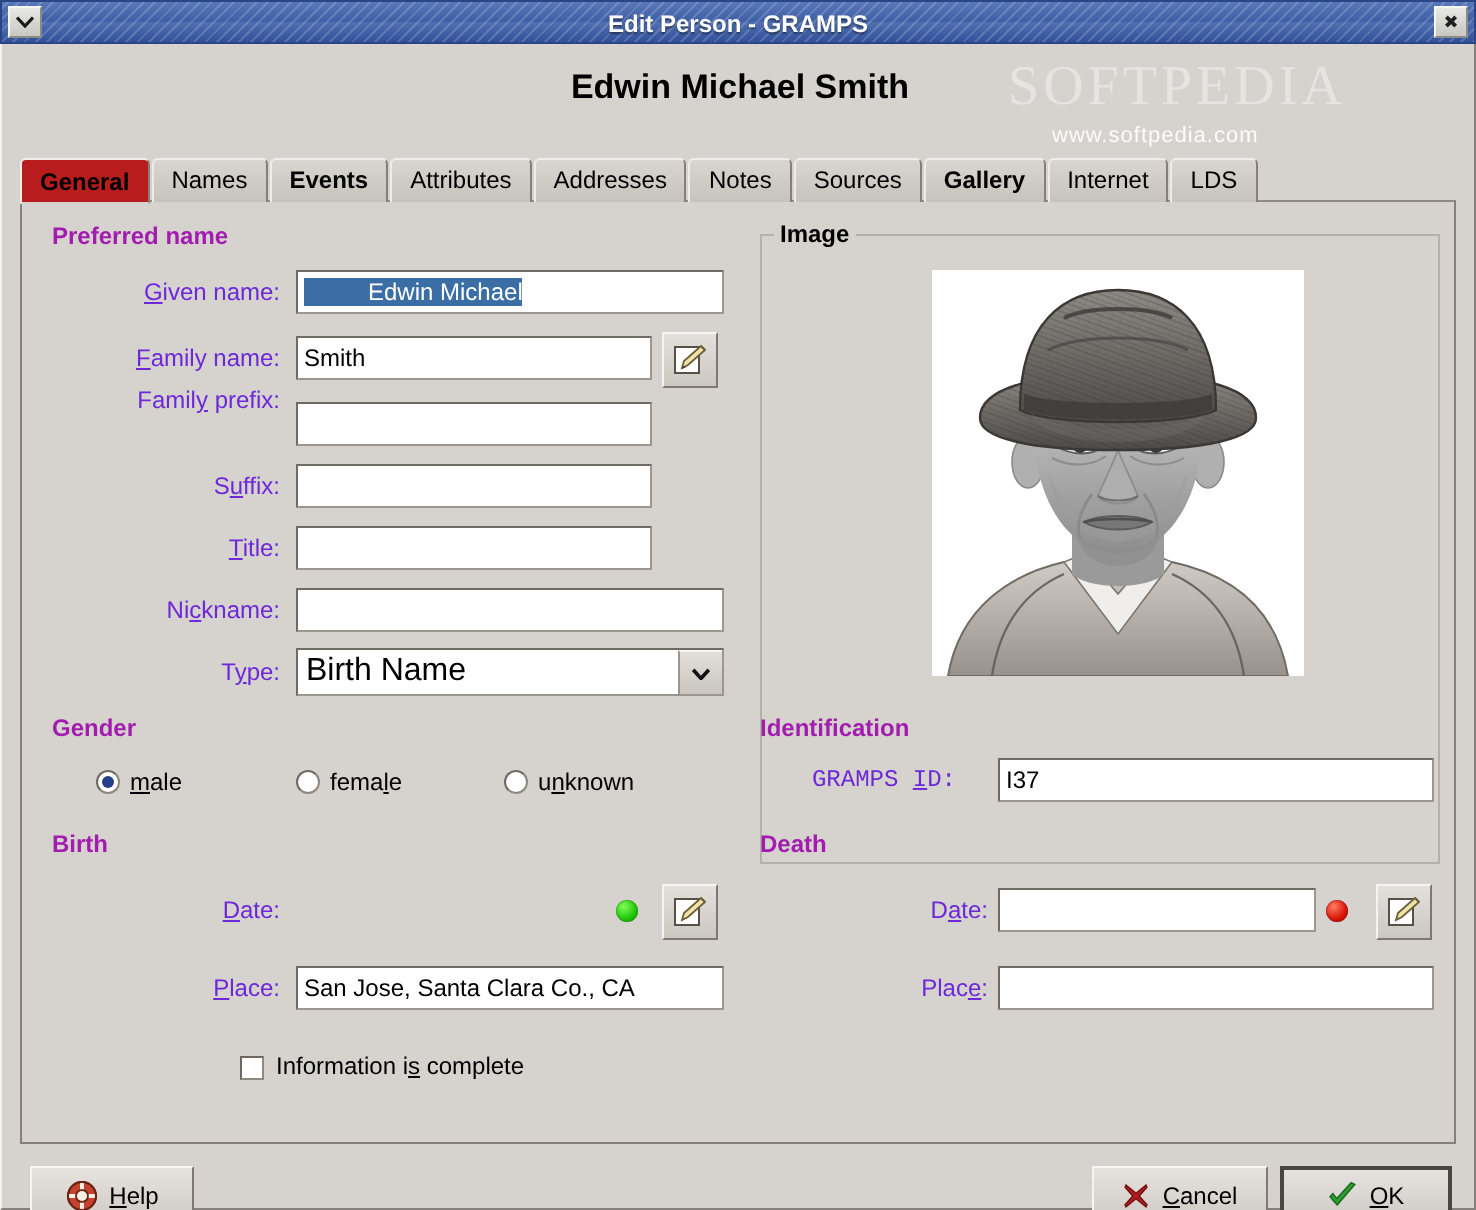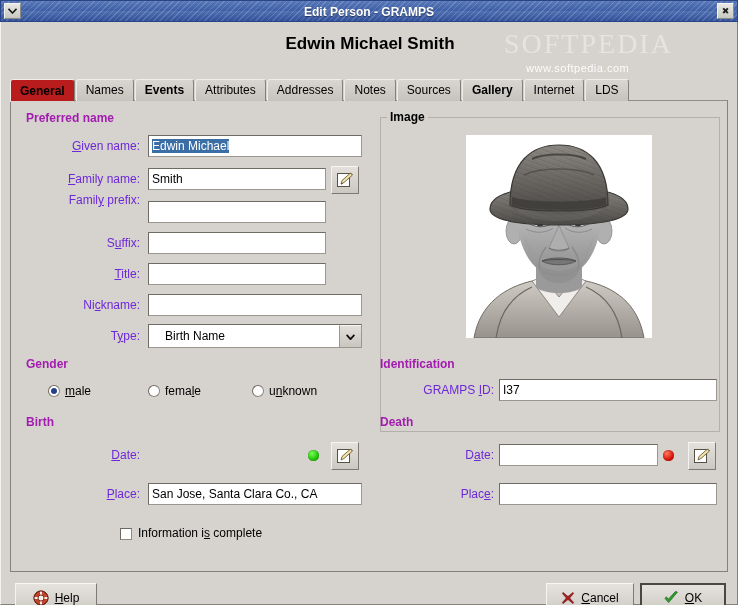--- a/index.html
+++ b/index.html
@@ -194,38 +194,39 @@
     color: #000;
     padding: 0 3px;
     line-height: 20px;
     height: 22px;
     overflow: hidden;
     white-space: nowrap;
   }
   .inp .sel {
     background: #3a6ea5;
     color: #ffffff;
+    padding-left: 32px;
   }
 
   
   .combo {
     position: absolute;
     height: 24px;
     box-sizing: border-box;
     display: flex;
     background: #ffffff;
     border: 1px solid #9b9690;
     border-top-color: #6e6a64;
     border-left-color: #6e6a64;
   }
   .combo .cval {
     flex: 1 1 auto;
     line-height: 22px;
-    padding: 0 16px;
-    font-size: 12px;
+    padding: 0 4px;
+    font-size: 16px;
     color: #000;
     white-space: nowrap;
     overflow: hidden;
   }
   .combo .carrow {
     flex: 0 0 auto;
     width: 22px;
     background: linear-gradient(to bottom, #e2dfda, #c9c5bf);
     border-left: 1px solid #9b9690;
     border-top: 1px solid #f6f5f2;
@@ -552,21 +553,21 @@
               <path d="M58 40 C74 32 112 32 128 40" fill="none" stroke="#474541" stroke-width="1.5" opacity="0.7"></path>
 
               <path d="M46 62 C60 68 126 68 140 62 L140 70 C126 76 60 76 46 70 Z" fill="#3f3d3a" opacity="0.85"></path>
 
               <path d="M50 72 C66 82 120 82 136 72 C136 78 120 86 93 86 C66 86 50 78 50 72 Z" fill="#6f6f6f" opacity="0.35"></path>
             </svg>
           </div>
         </div>
 
         <div class="group-title" style="left:4px; top:248px;">Identification</div>
-        <div class="lbl" style="left:18px; top:274px; width:100px;">GRAMPS <u>I</u>D:</div>
+        <div class="lbl" style="left:2px; top:274px; width:100px;font-family:Liberation Mono, monospace;">GRAMPS <u>I</u>D:</div>
         <div class="inp" style="left:123px; top:270px; width:218px;">I37</div>
 
         <div class="group-title" style="left:4px; top:306px;">Death</div>
 
         <div class="lbl" style="left:18px; top:339px; width:100px;">D<u>a</u>te:</div>
         <div class="inp" style="left:123px; top:335px; width:159px;"></div>
         <div class="dot red" style="left:287px; top:341px;"></div>
         <div class="editbtn" style="left:312px; top:333px;">
           <svg width="18" height="18" viewBox="0 0 18 18">
             <rect x="1.5" y="2.5" width="12" height="13" fill="#ffffff" stroke="#555048" stroke-width="1"></rect>

